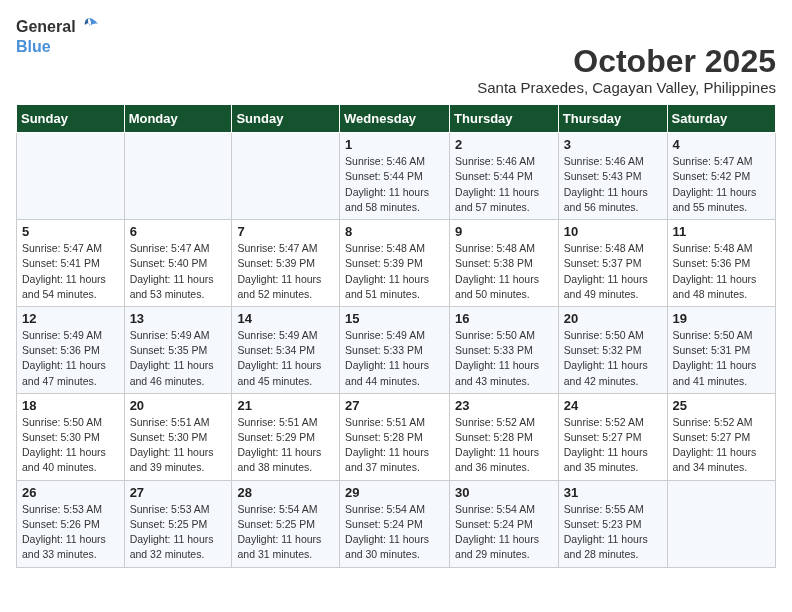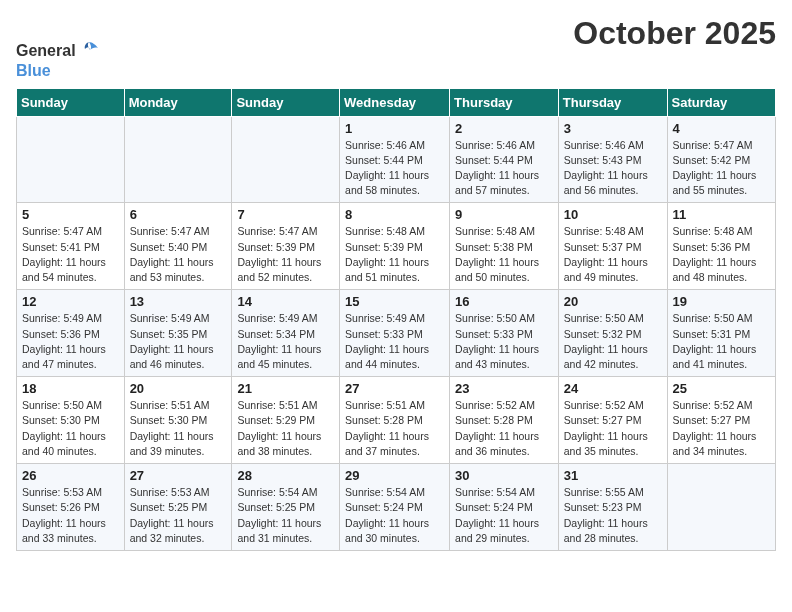--- a/index.html
+++ b/index.html
@@ -13,42 +13,42 @@
     .header {
       display: flex;
       align-items: flex-start;
       justify-content: space-between;
       margin-bottom: 4px;
     }
     .logo {
       display: flex;
       align-items: flex-end;
       gap: 4px;
-      margin-top: 24px;
     }
     .title-block {
       text-align: right;
+      margin-top: 28px;
     }
     .month-title {
       font-size: 32px;
       font-weight: bold;
       color: #333;
       line-height: 1.1;
     }
     .subtitle {
       font-size: 15px;
       color: #333;
     }
     table {
       width: 100%;
       border-collapse: collapse;
       margin-top: 8px;
     }
     thead tr th {
-      background: #0f766e;
+      background: #14532d;
       color: #fff;
       font-size: 13px;
       font-weight: bold;
       padding: 6px 4px;
       text-align: left;
       border: 1px solid #fff;
     }
     tbody tr td {
       border: 1px solid #ccc;
       vertical-align: top;
@@ -87,20 +87,21 @@
       <svg width="22" height="22" viewBox="0 0 22 22">
         <path d="M11 2 C14 2 18 5 20 8 C17 7 14 8 12 10 C14 8 13 5 11 2Z" fill="#4a90d9"></path>
         <path d="M11 2 C8 3 6 6 7 9 C9 7 11 6 12 10 C10 7 9 4 11 2Z" fill="#2a60a0"></path>
       </svg>
     </div>
     <span style="font-size:16px;font-weight:bold;color:#4a90d9;">Blue</span>
   </div>
 </div>
   <div class="title-block">
     <div class="month-title">October 2025</div>
+    <div class="subtitle">Santa Praxedes, Cagayan Valley, Philippines</div>
   </div>
 </div>
 
 <table>
   <thead>
     <tr id="header-row">
         <th>Sunday</th>
         <th>Monday</th>
         <th>Sunday</th>
         <th>Wednesday</th>

